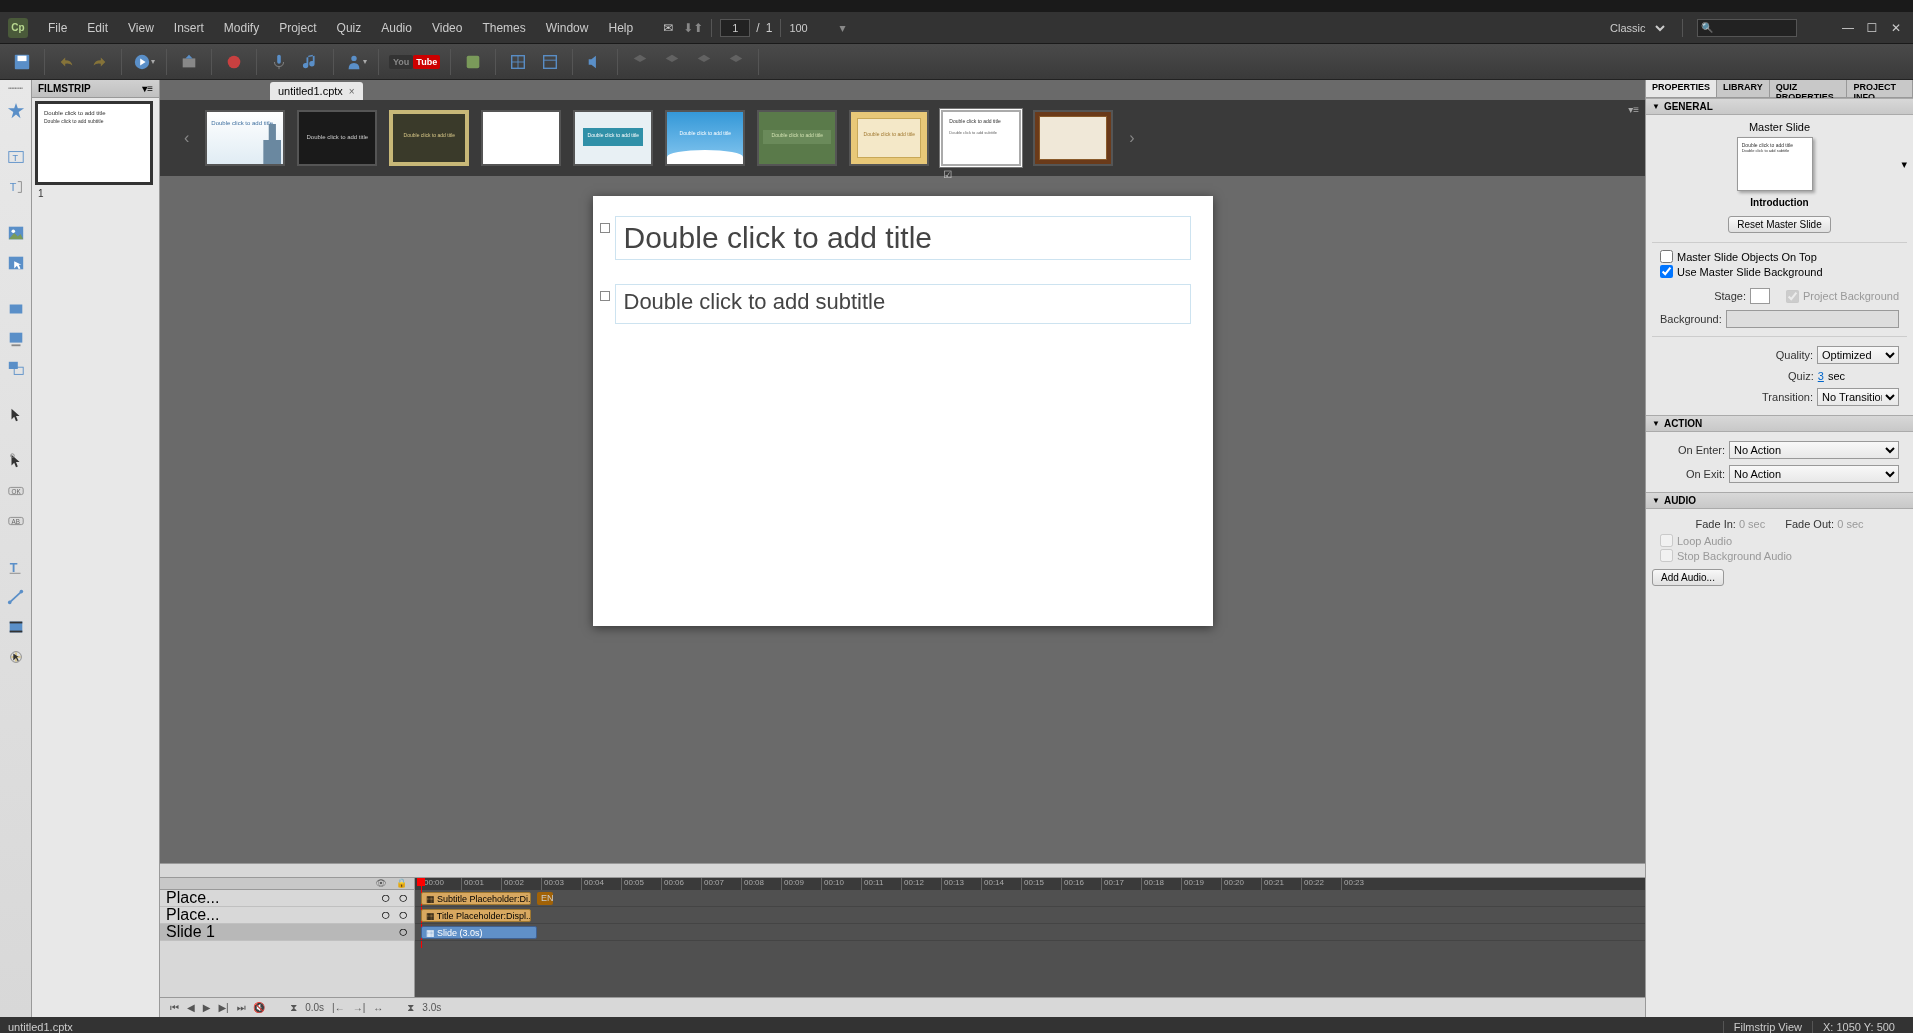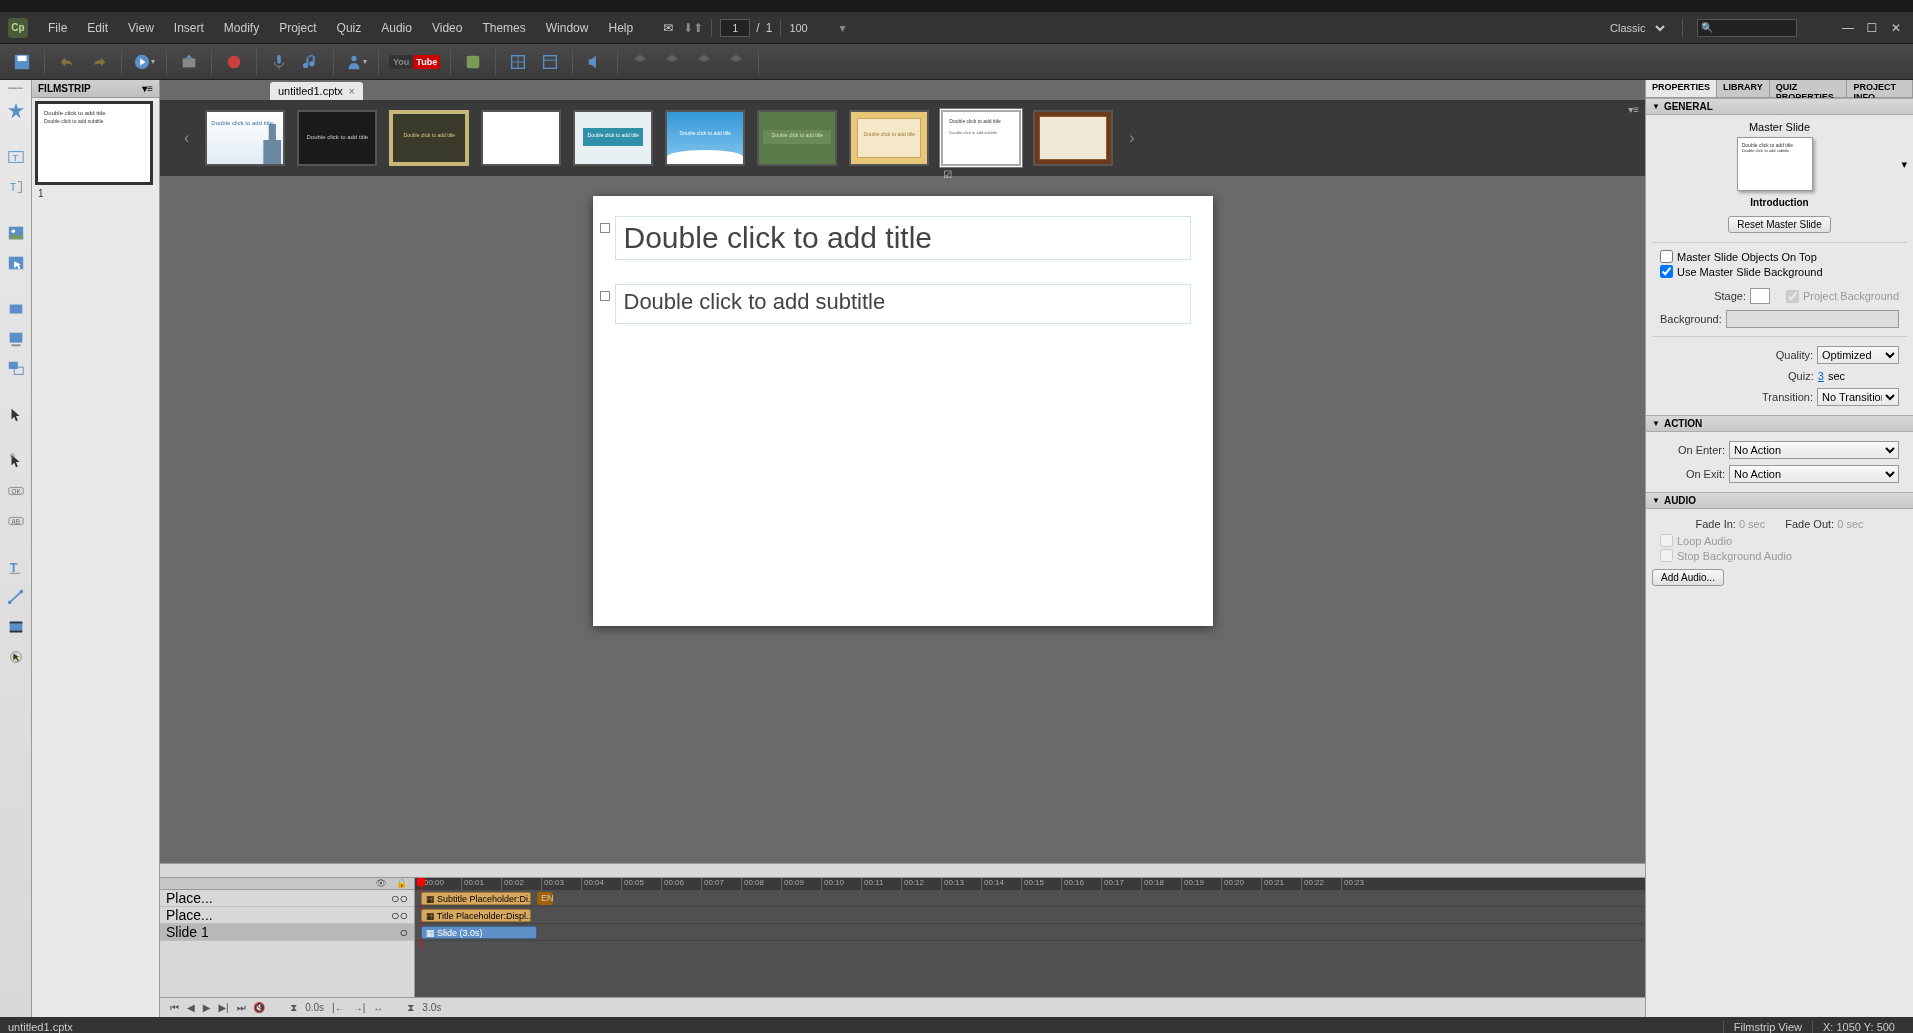--- a/index.html
+++ b/index.html
@@ -64,21 +64,21 @@
 .h-scroll { height: 14px; background: #d8d8d8; border-top: 1px solid #999; }
 
 
 .timeline { height: 140px; background: #d8d8d8; border-top: 1px solid #999; display: flex; flex-direction: column; }
 .tl-tabs { height: 18px; display: flex; background: #c8c8c8; border-bottom: 1px solid #999; }
 .tl-tab { padding: 2px 10px; font-size: 10px; font-weight: bold; cursor: pointer; border-right: 1px solid #999; }
 .tl-tab.active { background: #e8e8e8; }
 .tl-body { flex: 1; display: flex; background: #505050; }
 .tl-left { width: 255px; background: #d8d8d8; border-right: 1px solid #999; }
 .tl-left-hdr { height: 12px; background: #c8c8c8; border-bottom: 1px solid #999; display: flex; justify-content: flex-end; padding-right: 6px; gap: 10px; font-size: 9px; color: #555; }
-.tl-row { height: 17px; display: flex; align-items: center; font-size: 14px; border-bottom: 1px solid #c0c0c0; padding: 0 6px; }
+.tl-row { height: 17px; display: flex; align-items: center; font-size: 16px; border-bottom: 1px solid #c0c0c0; padding: 0 6px; gap: 8px; }
 .tl-row.sel { background: #b8b8b8; }
 .tl-right { flex: 1; position: relative; }
 .ruler { height: 12px; background: #3a3a3a; position: relative; overflow: hidden; }
 .ruler-tick { position: absolute; top: 0; font-size: 8px; color: #aaa; border-left: 1px solid #666; height: 12px; padding-left: 2px; }
 .playhead { position: absolute; left: 6px; top: 0; width: 1px; height: 70px; background: red; }
 .playhead::before { content: ''; position: absolute; top: 0; left: -4px; width: 8px; height: 8px; background: red; }
 .tl-track { height: 17px; position: relative; border-bottom: 1px solid #444; }
 .clip { position: absolute; top: 2px; height: 13px; font-size: 9px; padding: 1px 4px; overflow: hidden; white-space: nowrap; border-radius: 2px; }
 .clip.sub { background: #d8a860; border: 1px solid #a07830; left: 6px; width: 110px; }
 .clip.title { background: #d8a860; border: 1px solid #a07830; left: 6px; width: 110px; }

